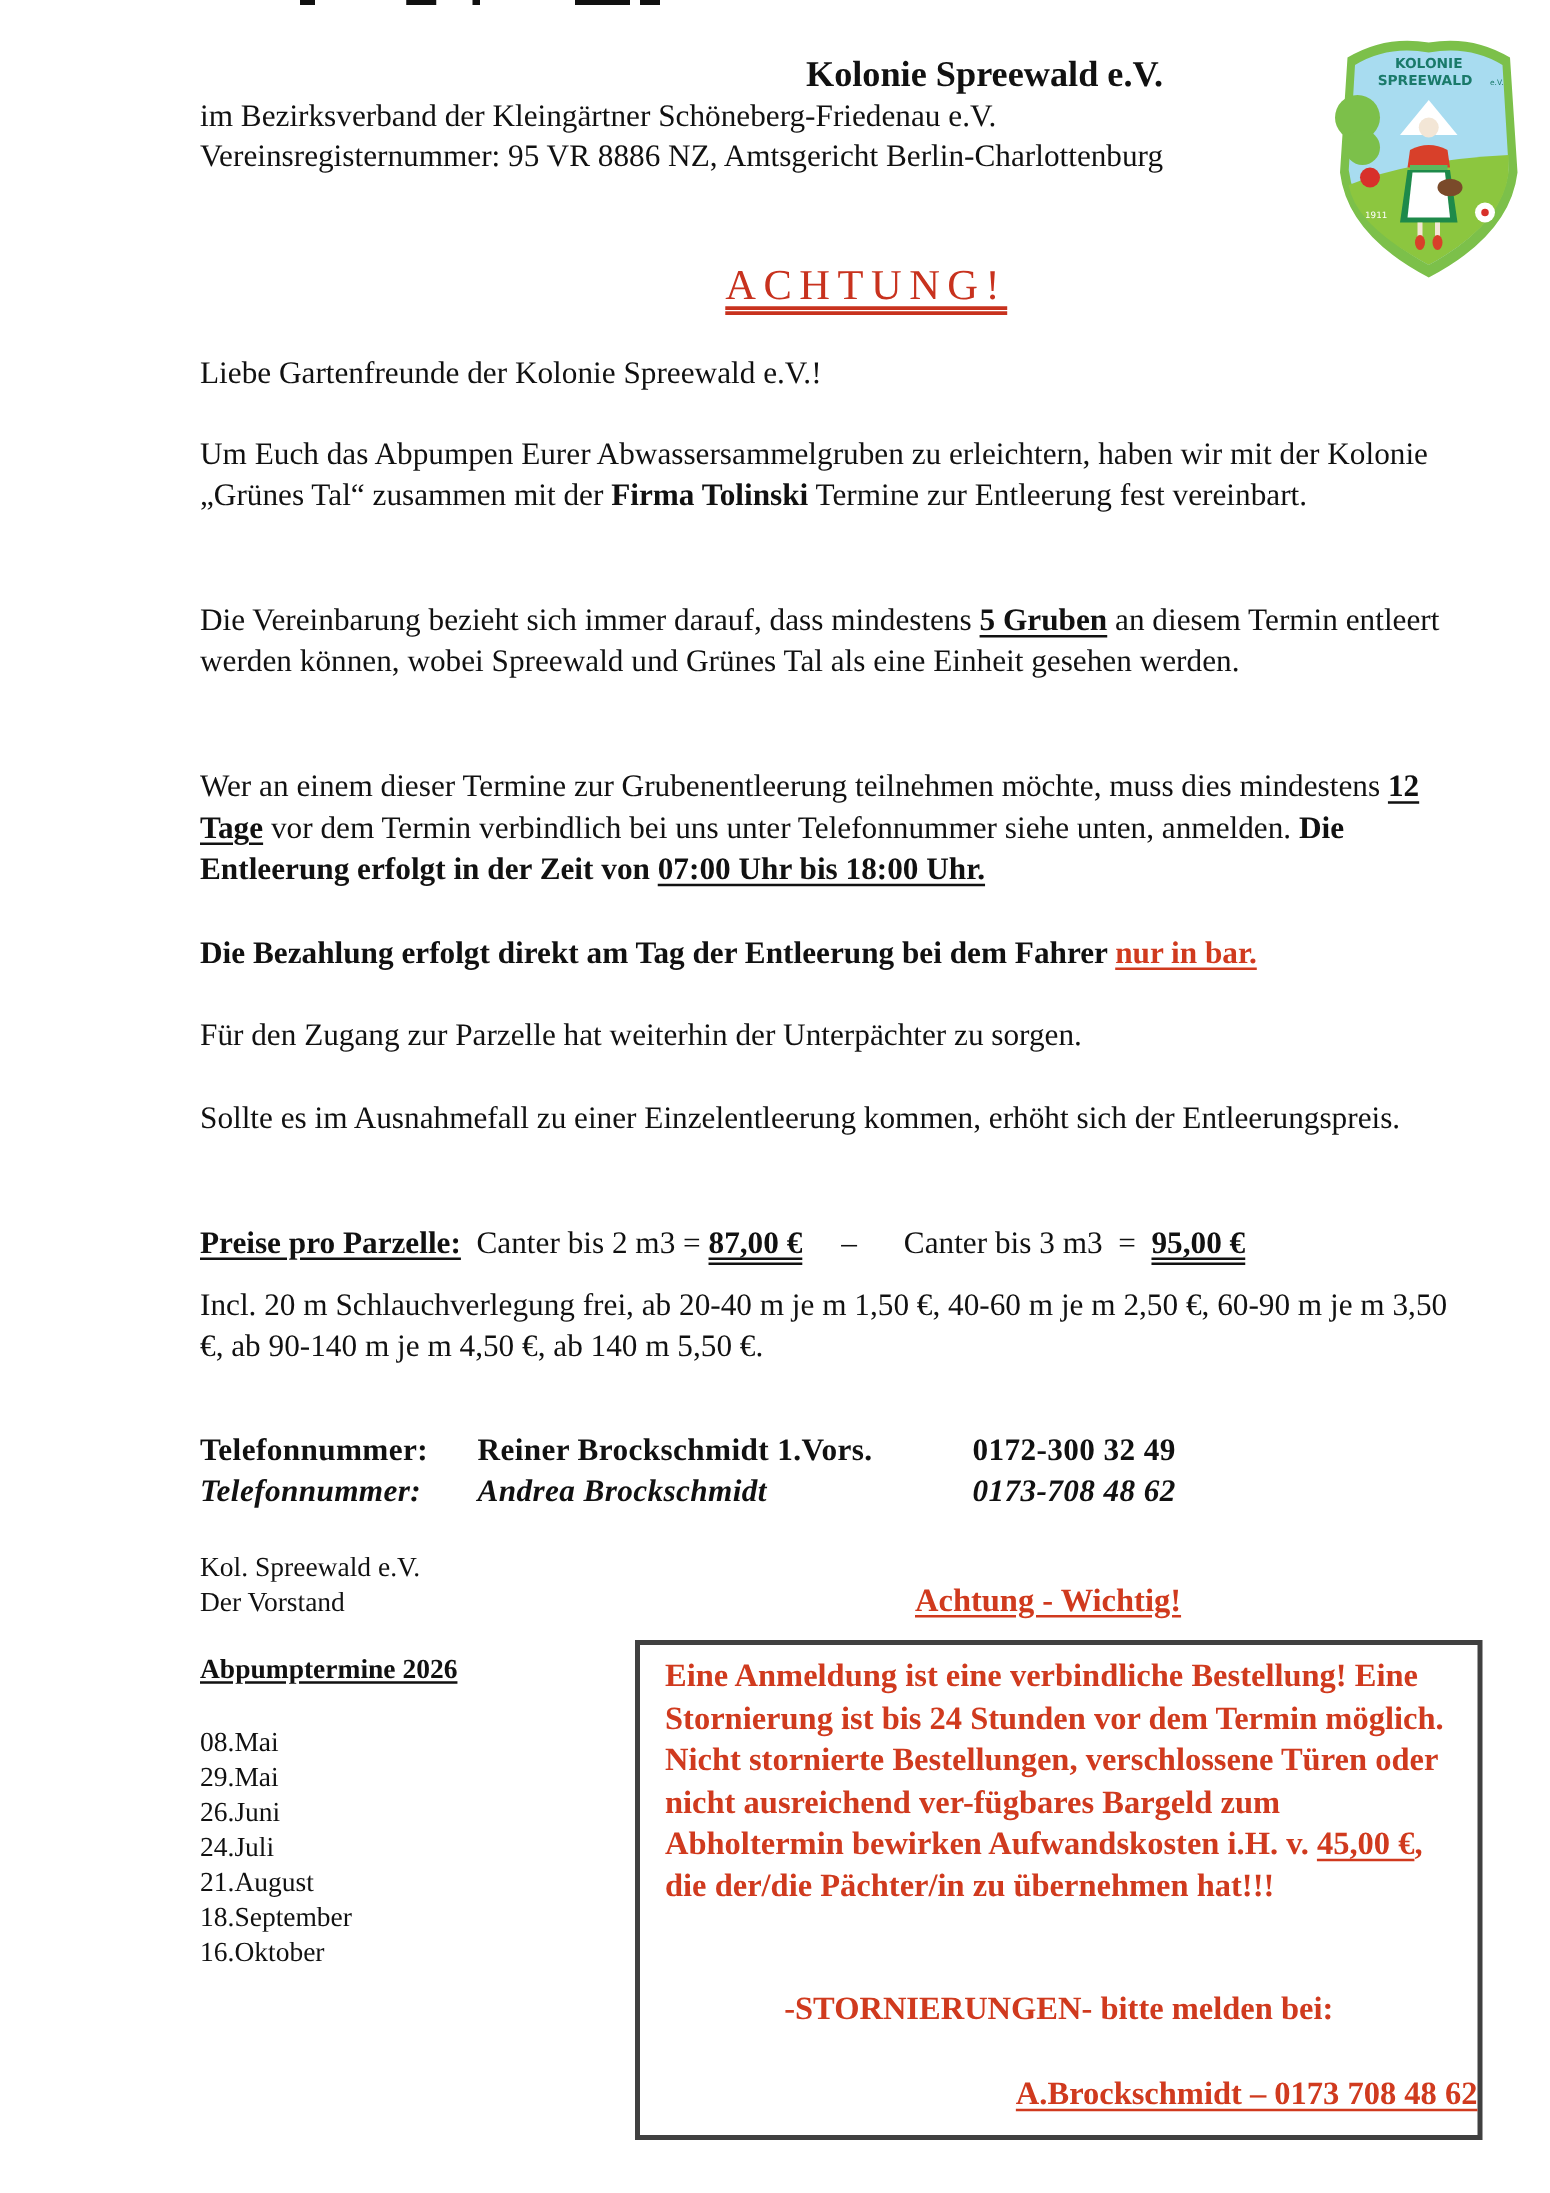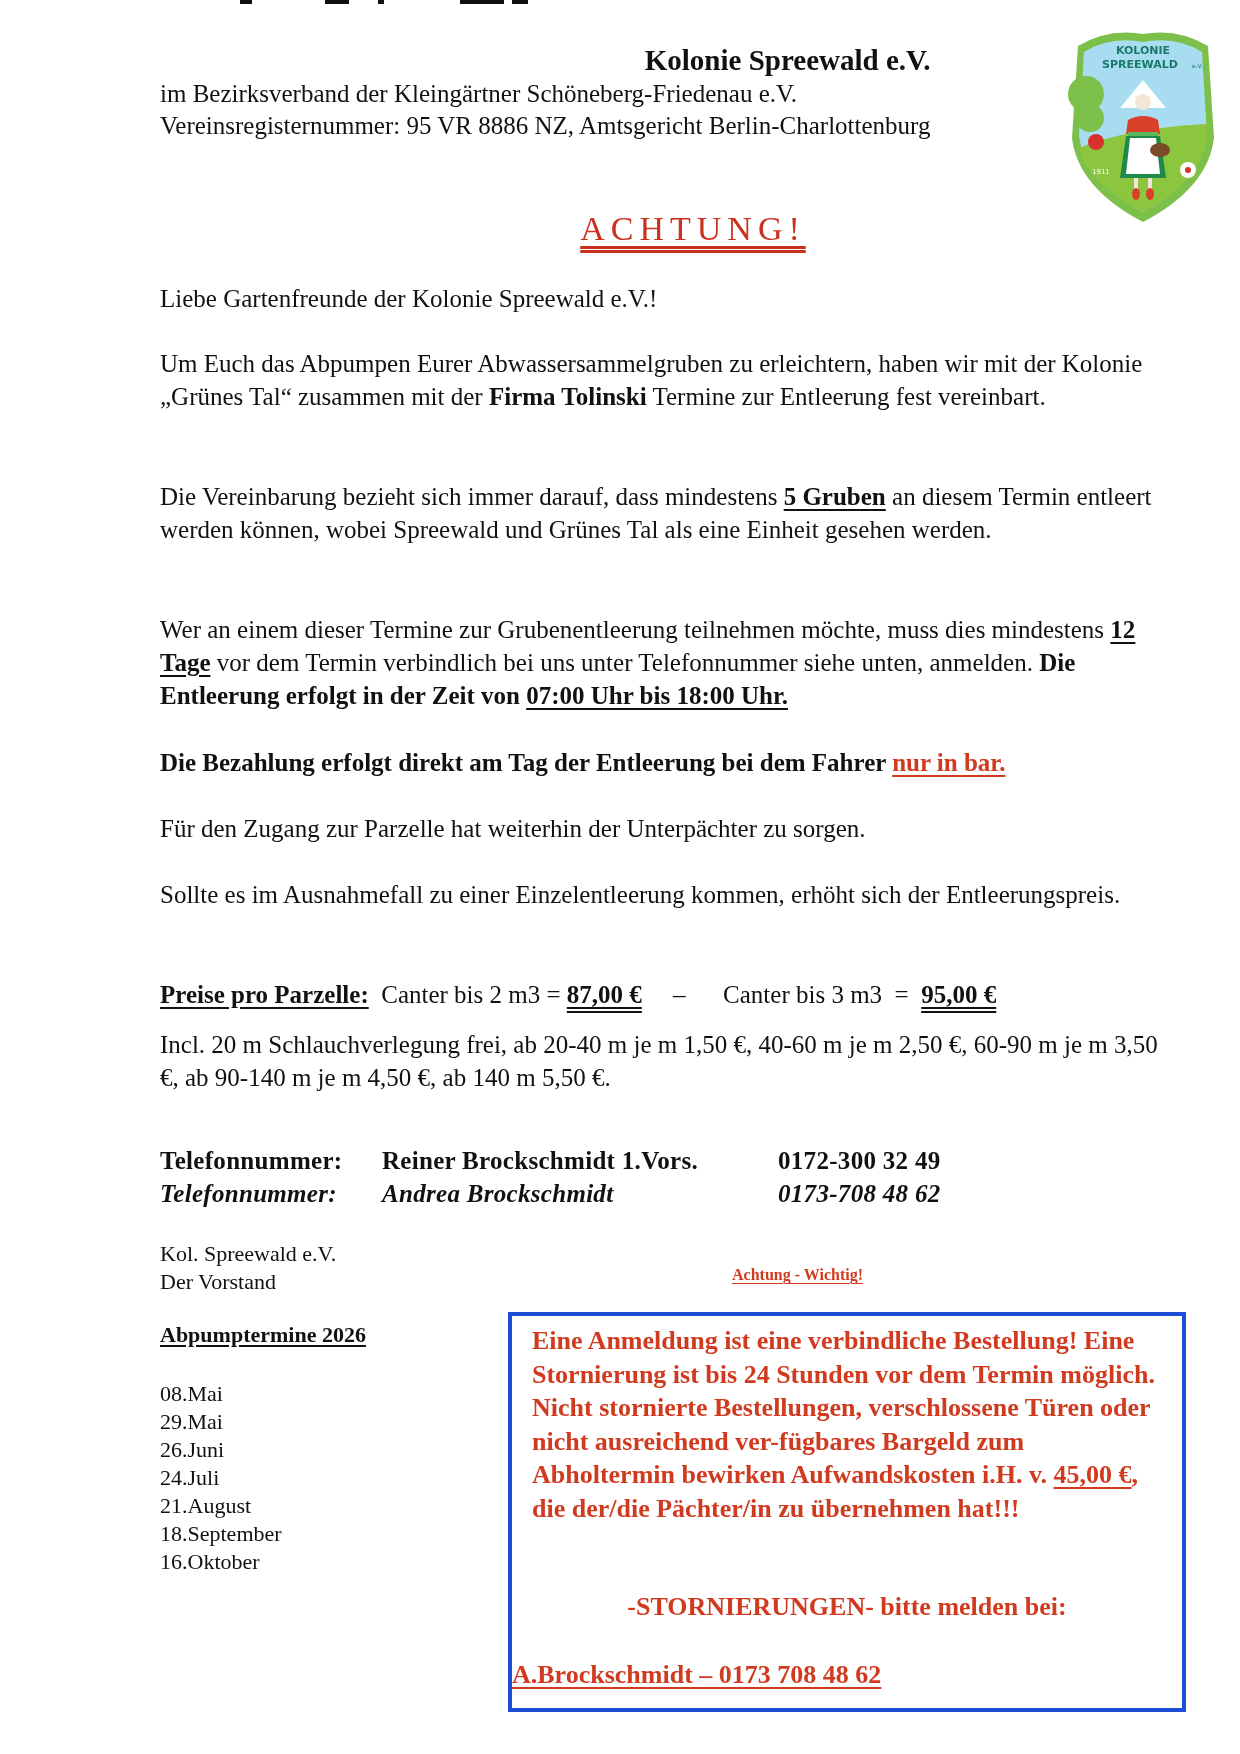--- a/index.html
+++ b/index.html
@@ -27,26 +27,26 @@
   .price-val { font-weight: bold; text-decoration: underline double; text-underline-offset: 4px; }
 
   .tel { position: absolute; left: 160px; font-size: 25px; font-weight: bold; line-height: 33px; letter-spacing: 0.3px; }
   .tel .c1 { display: inline-block; width: 222px; }
   .tel .c2 { display: inline-block; width: 396px; }
 
   .sign { position: absolute; left: 160px; top: 1240px; font-size: 22px; line-height: 28px; }
   .dates-title { position: absolute; left: 160px; top: 1322px; font-size: 22px; font-weight: bold; text-decoration: underline; text-underline-offset: 3px; }
   .dates { position: absolute; left: 160px; top: 1380px; font-size: 22px; line-height: 28px; list-style: none; }
 
-  .wichtig { position: absolute; left: 732px; top: 1266px; font-size: 16px; font-weight: bold; color: #d03a1e; text-decoration: underline; text-underline-offset: 3px; }
+  .wichtig { position: absolute; left: 732px; top: 1266px; font-size: 26px; font-weight: bold; color: #d03a1e; text-decoration: underline; text-underline-offset: 3px; }
 
-  .box { position: absolute; left: 508px; top: 1312px; width: 678px; height: 400px; border: 4px solid #1d4ed8; padding-left: 20px; }
+  .box { position: absolute; left: 508px; top: 1312px; width: 678px; height: 400px; border: 4px solid #404040; padding-left: 20px; }
   .box-text { position: absolute; left: 20px; top: 8px; width: 640px; font-size: 26px; font-weight: bold; color: #d03a1e; line-height: 33.5px; }
   .box-stor { position: absolute; left: 0; width: 670px; top: 276px; text-align: center; font-size: 26px; font-weight: bold; color: #d03a1e; }
-  .box-contact { position: absolute; left: 0; width: 670px; top: 344px; text-align: left; font-size: 26px; font-weight: bold; color: #d03a1e; text-decoration: underline; text-underline-offset: 4px; }
+  .box-contact { position: absolute; left: 0; width: 670px; top: 344px; text-align: right; font-size: 26px; font-weight: bold; color: #d03a1e; text-decoration: underline; text-underline-offset: 4px; }
 </style>
 </head>
 <body>
 
 <div class="scan-marks">
   <span style="left:240px;width:12px;"></span>
   <span style="left:325px;width:24px;"></span>
   <span style="left:378px;width:6px;"></span>
   <span style="left:460px;width:44px;"></span>
   <span style="left:512px;width:16px;"></span>

